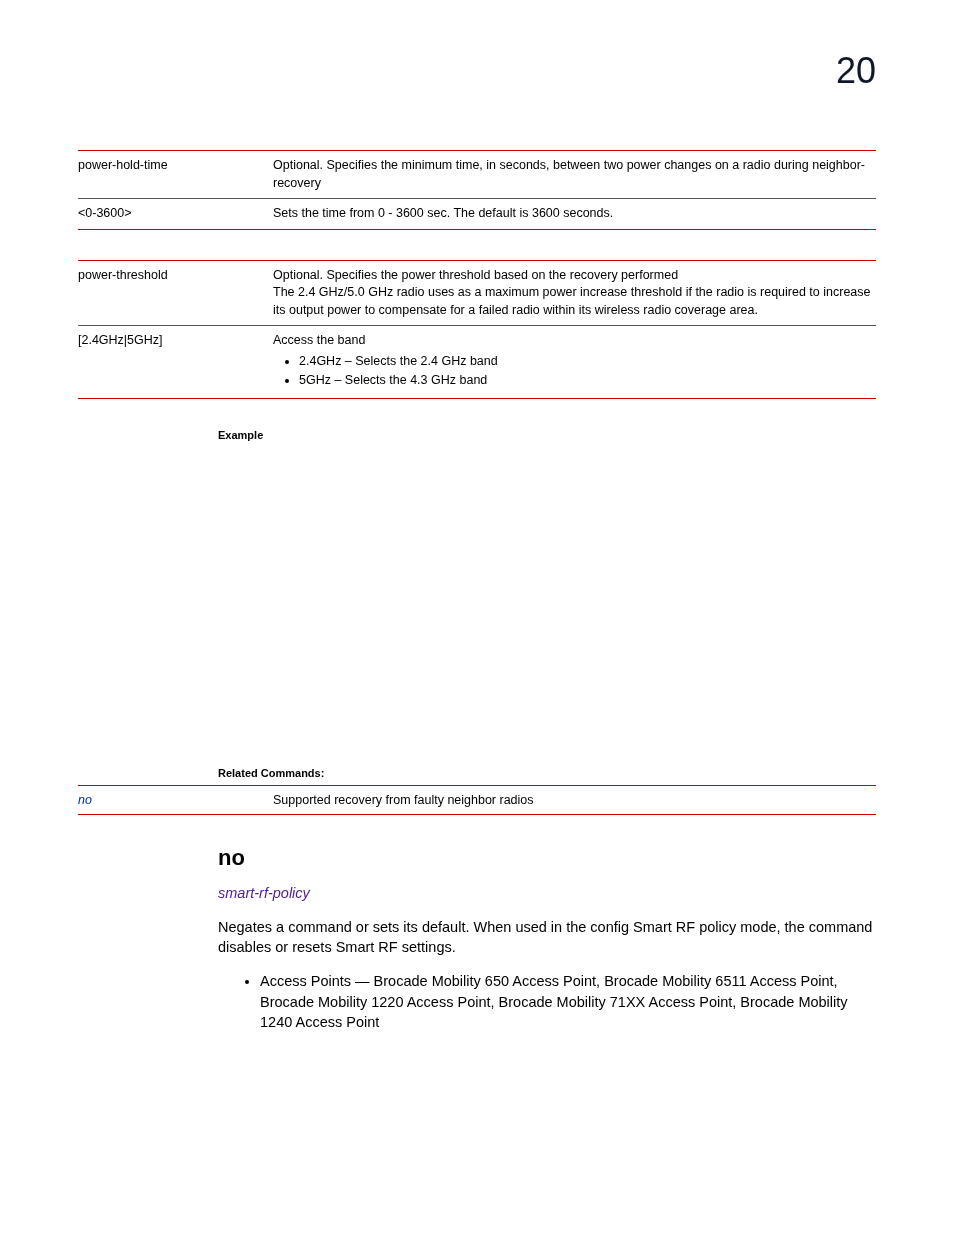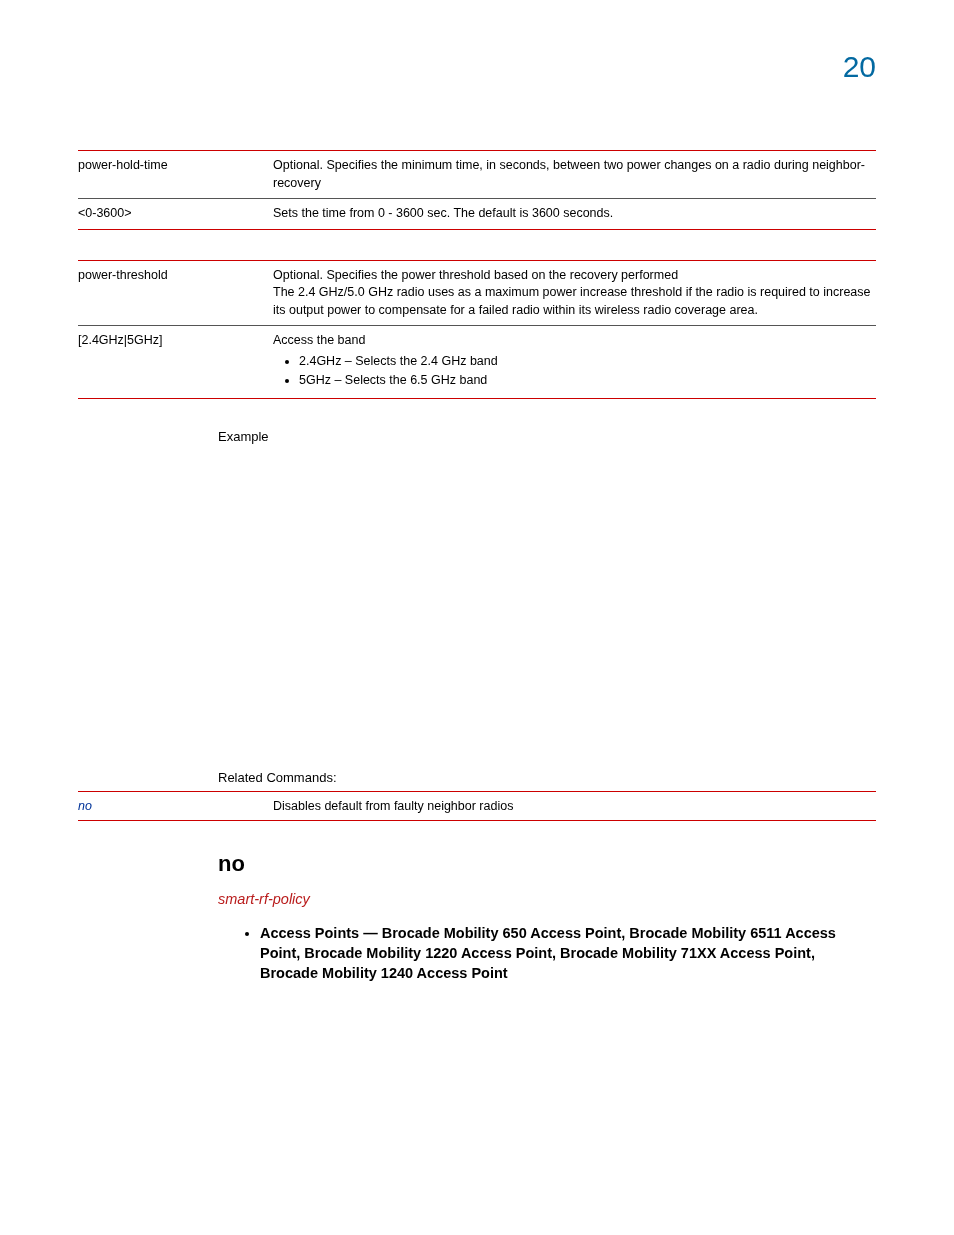--- a/index.html
+++ b/index.html
@@ -9,23 +9,23 @@
     background: #ffffff;
     font-family: Arial, Helvetica, sans-serif;
     color: #000000;
     position: relative;
     padding: 50px 78px 50px 78px;
   }
   .chapter-number {
     position: absolute;
     top: 50px;
     right: 78px;
-    font-size: 30px;
+    font-size: 36px;
     font-weight: normal;
-    color: #0369a1;
+    color: #0f172a;
   }
   .content-area {
     margin-top: 100px;
   }
   .param-table {
     width: 100%;
     border-collapse: collapse;
     font-size: 12.5px;
     margin-bottom: 30px;
   }
@@ -54,63 +54,62 @@
     margin-left: 26px;
     margin-top: 3px;
   }
   ul.inner-bullets li {
     margin-bottom: 2px;
   }
   .ind-block {
     margin-left: 140px;
   }
   .section-label {
-    font-size: 13px;
-    font-weight: normal;
+    font-size: 11px;
+    font-weight: bold;
     margin-bottom: 6px;
   }
   .related-table {
     width: 100%;
     border-collapse: collapse;
     font-size: 12.5px;
     margin-bottom: 30px;
   }
   .related-table td {
     border-top: 1.5px solid #cc0000;
     border-bottom: 1.5px solid #cc0000;
     padding: 7px 4px 7px 0;
     vertical-align: top;
   }
   .link {
     color: #003399;
     font-style: italic;
   }
   .link-normal {
-    color: #b91c1c;
+    color: #4c1d95;
     font-style: italic;
   }
   .cmd-heading {
     font-size: 22px;
     font-weight: bold;
     margin-bottom: 12px;
   }
   .body-text {
     font-size: 14.5px;
     line-height: 1.4;
     margin-bottom: 14px;
   }
   ul.body-bullets {
     list-style: disc;
     margin-left: 42px;
     font-size: 14.5px;
     line-height: 1.4;
   }
   ul.body-bullets li {
     margin-bottom: 0;
-    font-weight: bold;
   }
   .spacer-block {
     height: 320px;
   }
   .desc-line { display:block; }
 </style>
 </head>
 <body>
 
 <div class="chapter-number">20</div>
@@ -138,47 +137,48 @@
           <span class="desc-line">Optional. Specifies the power threshold based on the recovery performed</span>
           <span class="desc-line">The 2.4 GHz/5.0 GHz radio uses as a maximum power increase threshold if the radio is required to increase its output power to compensate for a failed radio within its wireless radio coverage area.</span>
         </td>
       </tr>
       <tr>
         <td class="param-col">[2.4GHz|5GHz]</td>
         <td class="desc-col">
           <span>Access the band</span>
           <ul class="inner-bullets">
             <li>2.4GHz – Selects the 2.4 GHz band</li>
-            <li>5GHz – Selects the 6.5 GHz band</li>
+            <li>5GHz – Selects the 4.3 GHz band</li>
           </ul>
         </td>
       </tr>
     </tbody>
   </table>
 
   <div class="ind-block">
     <div class="section-label">Example</div>
   </div>
 
   <div class="spacer-block"></div>
 
   <div class="ind-block">
     <div class="section-label">Related Commands:</div>
   </div>
 
   <table class="related-table">
     <tbody>
       <tr>
         <td class="param-col"><span class="link">no</span></td>
-        <td class="desc-col">Disables default from faulty neighbor radios</td>
+        <td class="desc-col">Supported recovery from faulty neighbor radios</td>
       </tr>
     </tbody>
   </table>
 
   <div class="ind-block">
     <div class="cmd-heading">no</div>
     <div class="body-text"><span class="link-normal">smart-rf-policy</span></div>
+    <div class="body-text">Negates a command or sets its default. When used in the config Smart RF policy mode, the command disables or resets Smart RF settings.</div>
     <ul class="body-bullets">
       <li>Access Points — Brocade Mobility 650 Access Point, Brocade Mobility 6511 Access Point, Brocade Mobility 1220 Access Point, Brocade Mobility 71XX Access Point, Brocade Mobility 1240 Access Point</li>
     </ul>
   </div>
 
 </div>
 
 </body></html>

